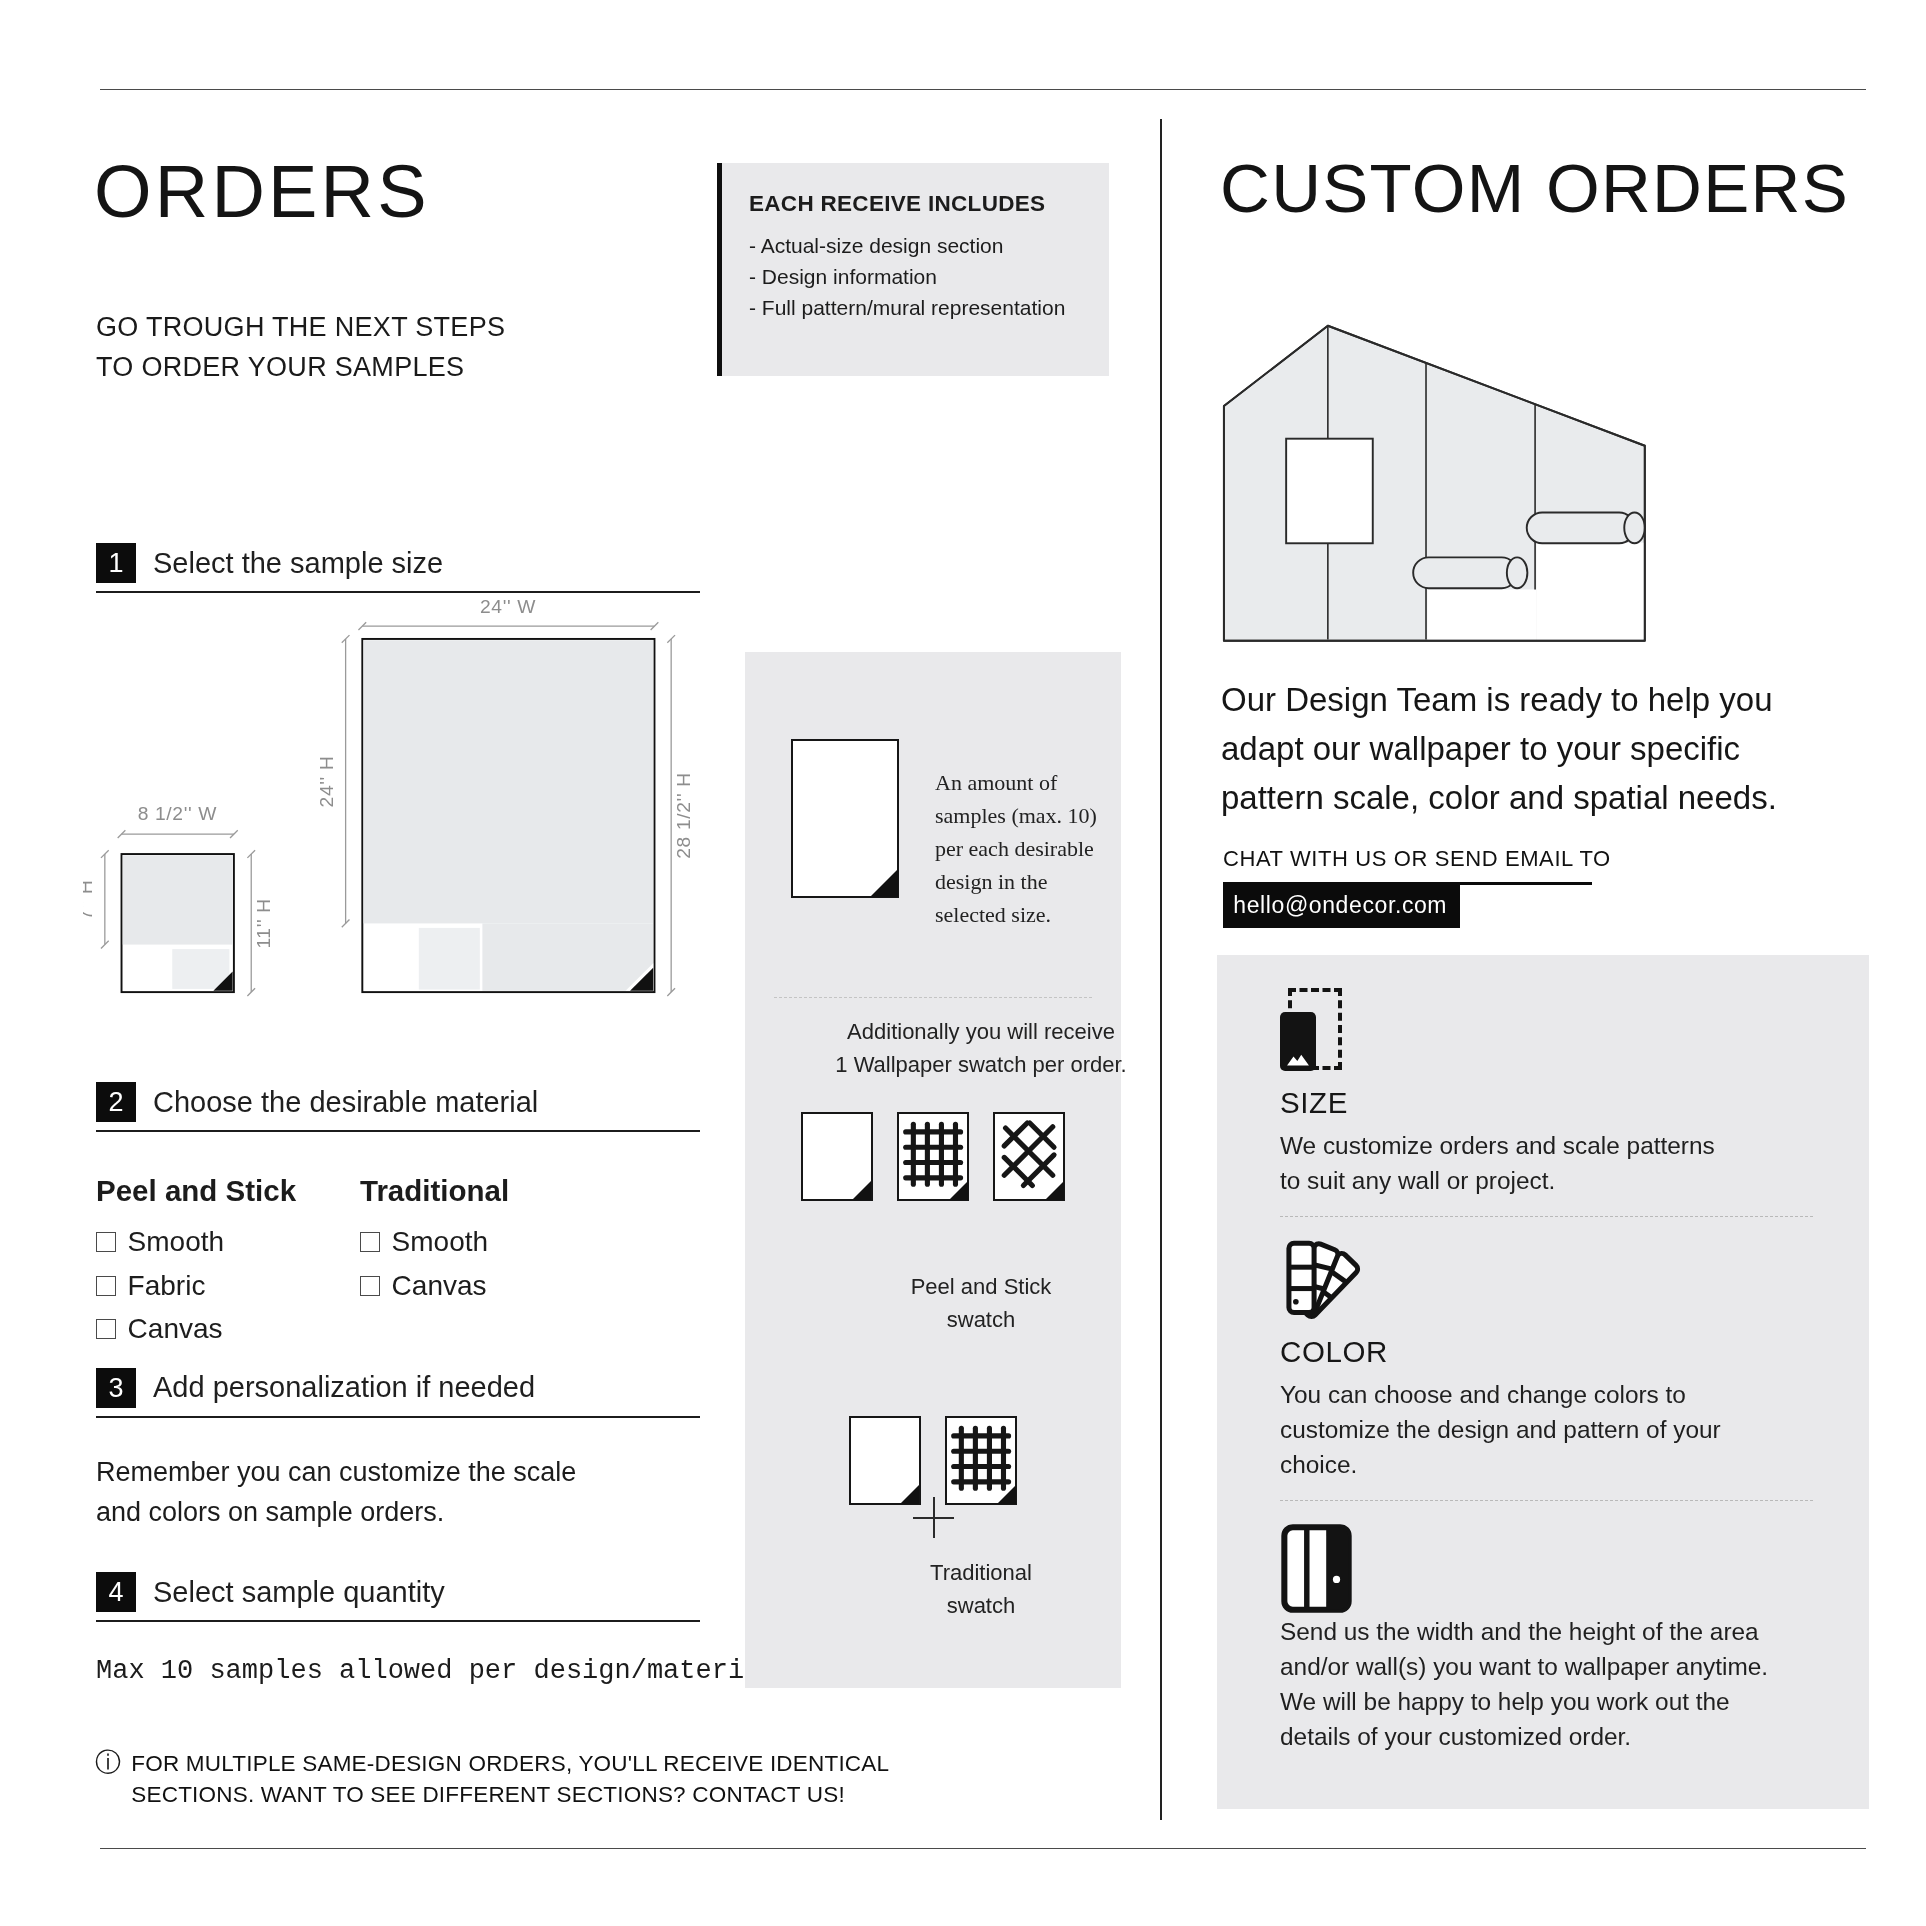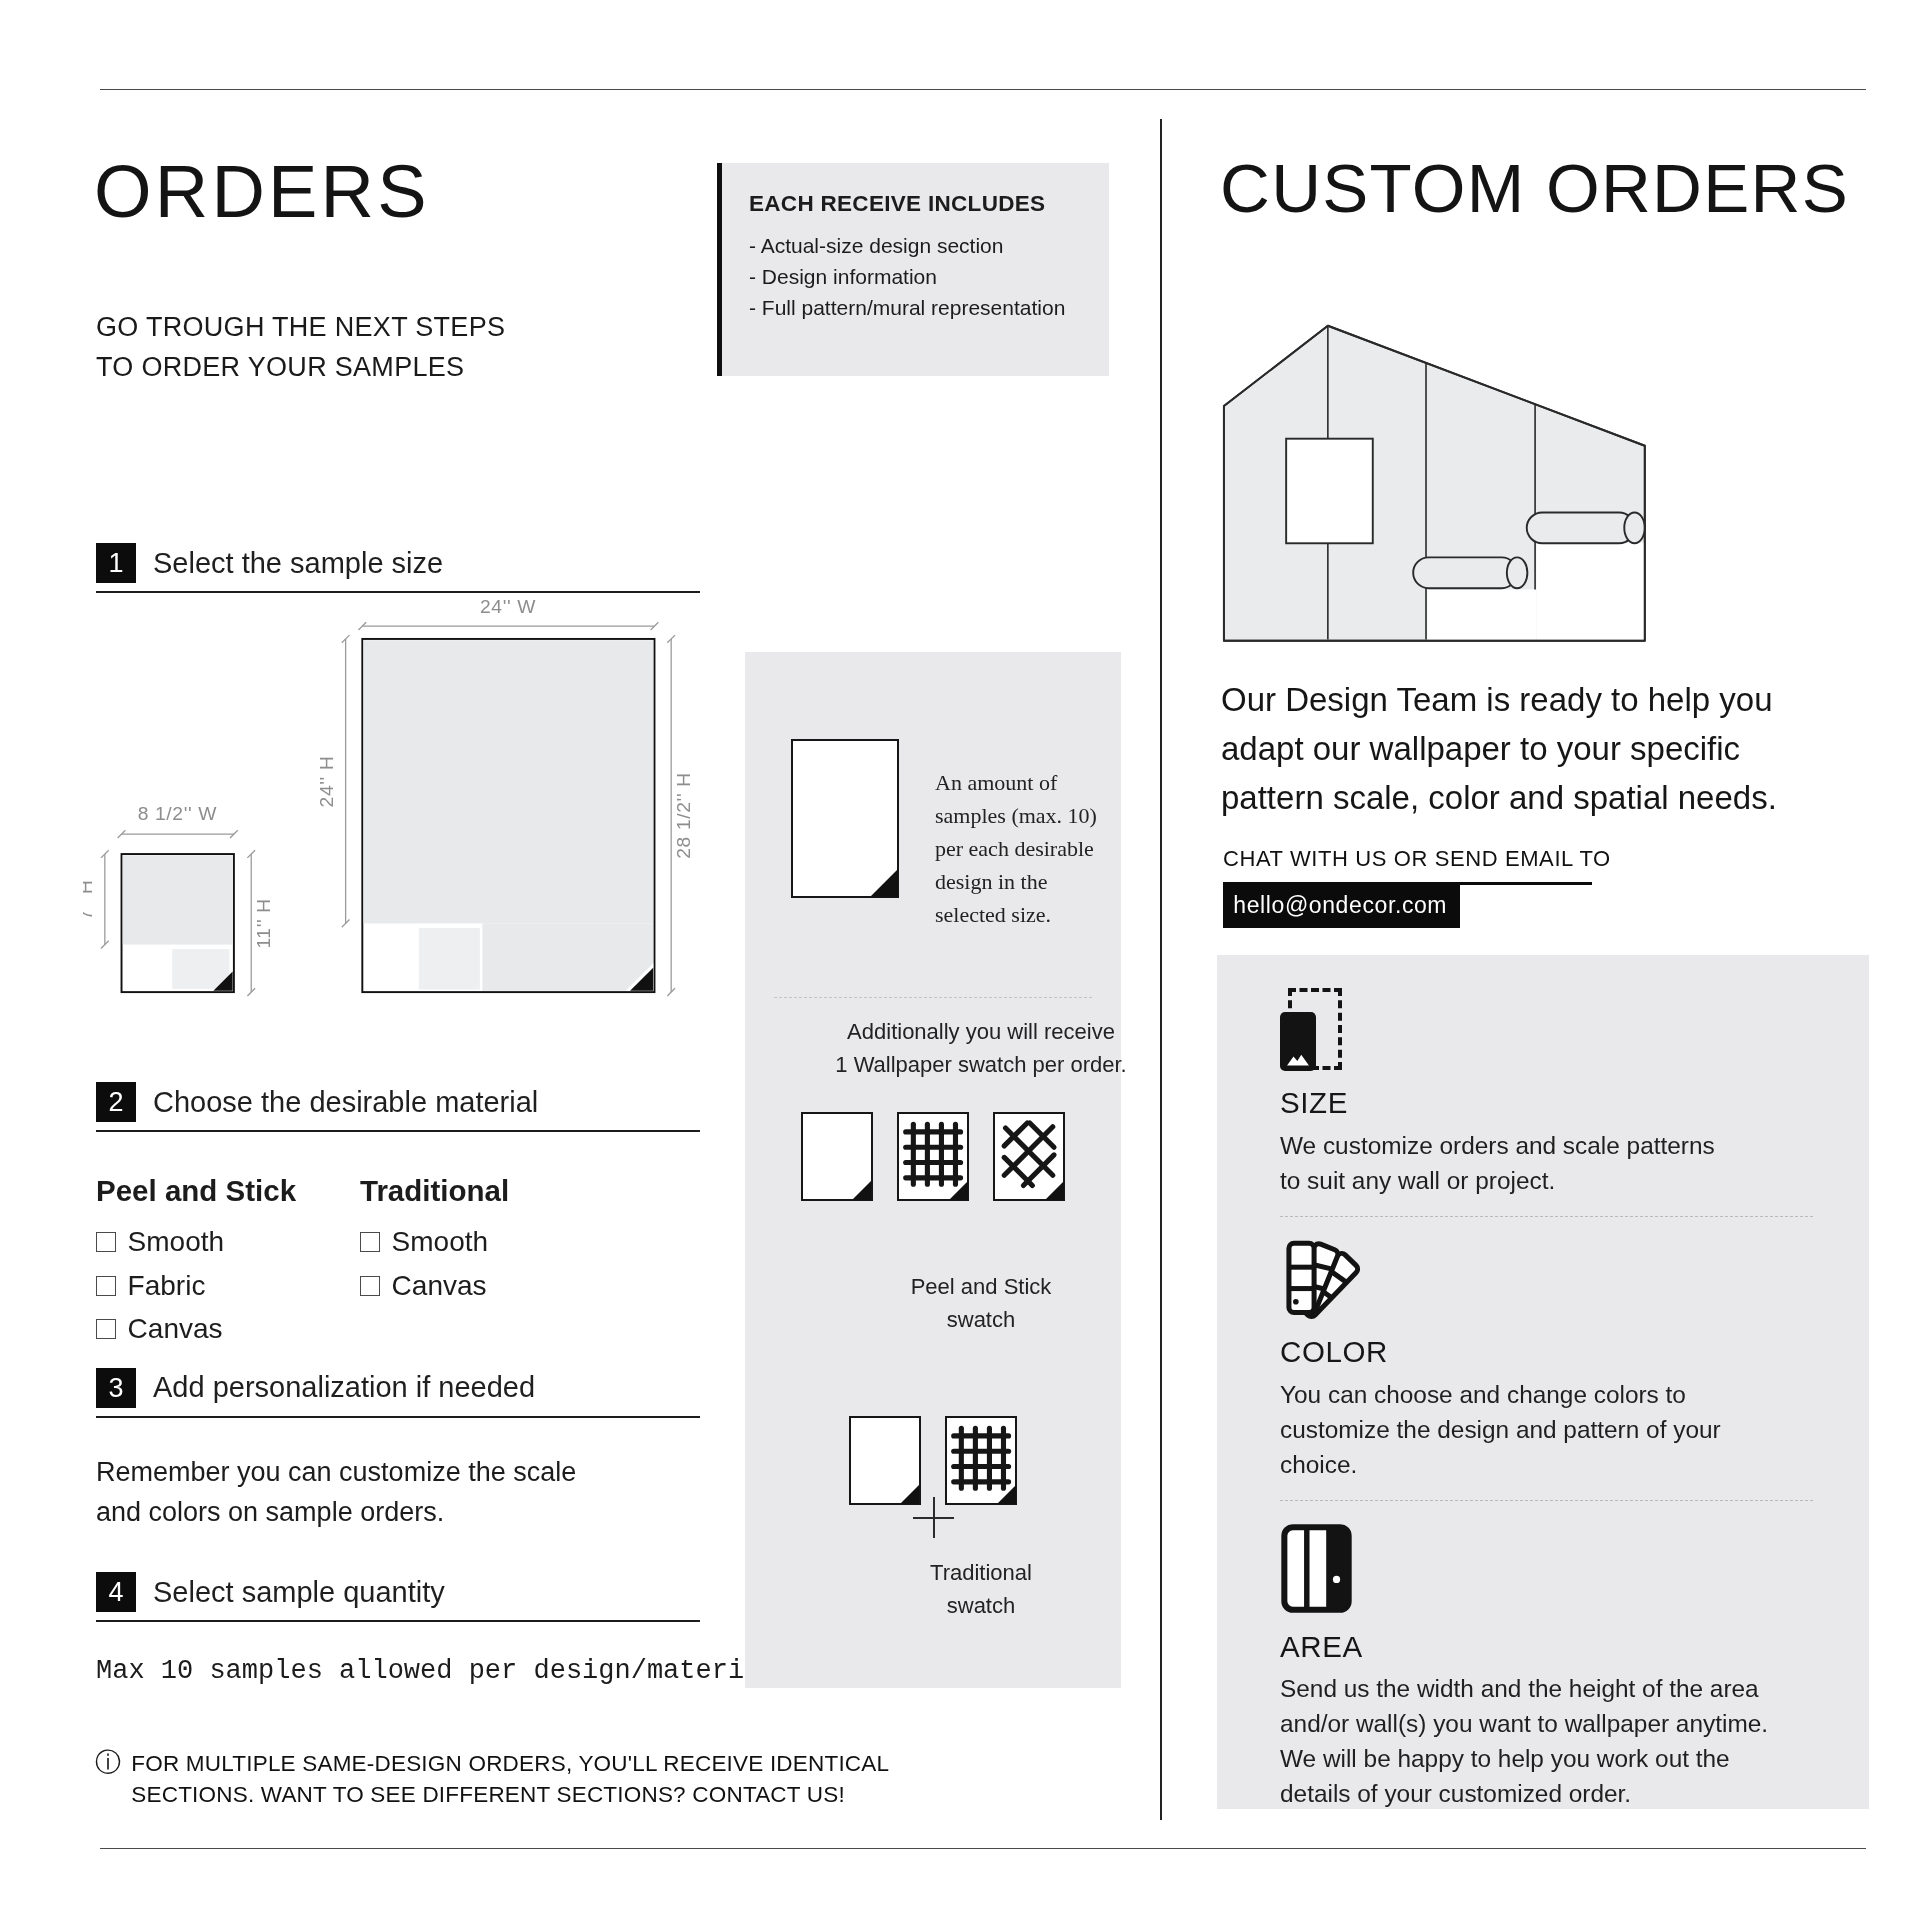--- a/index.html
+++ b/index.html
@@ -330,18 +330,17 @@
     <div class="rp-divider"></div>
 
     <div class="rp-icon" style="height:95px;">
       <svg width="73" height="91" viewBox="0 0 120 150">
         <rect x="7" y="7" width="106" height="136" rx="14" fill="#ffffff" stroke="#131313" stroke-width="10"></rect>
         <line x1="44" y1="10" x2="44" y2="140" stroke="#131313" stroke-width="9"></line>
         <path d="M76,8 h23 a13,13 0 0 1 13,13 v108 a13,13 0 0 1 -13,13 h-23 z" fill="#131313"></path>
         <circle cx="93" cy="93" r="6" fill="#ffffff"></circle>
       </svg>
     </div>
-    <div class="rp-heading">AREA</div>
     <div class="rp-body">Send us the width and the height of the area<br>and/or wall(s) you want to wallpaper anytime.<br>We will be happy to help you work out the<br>details of your customized order.</div>
   </div>
 
 </div>
 
 
 </body></html>

